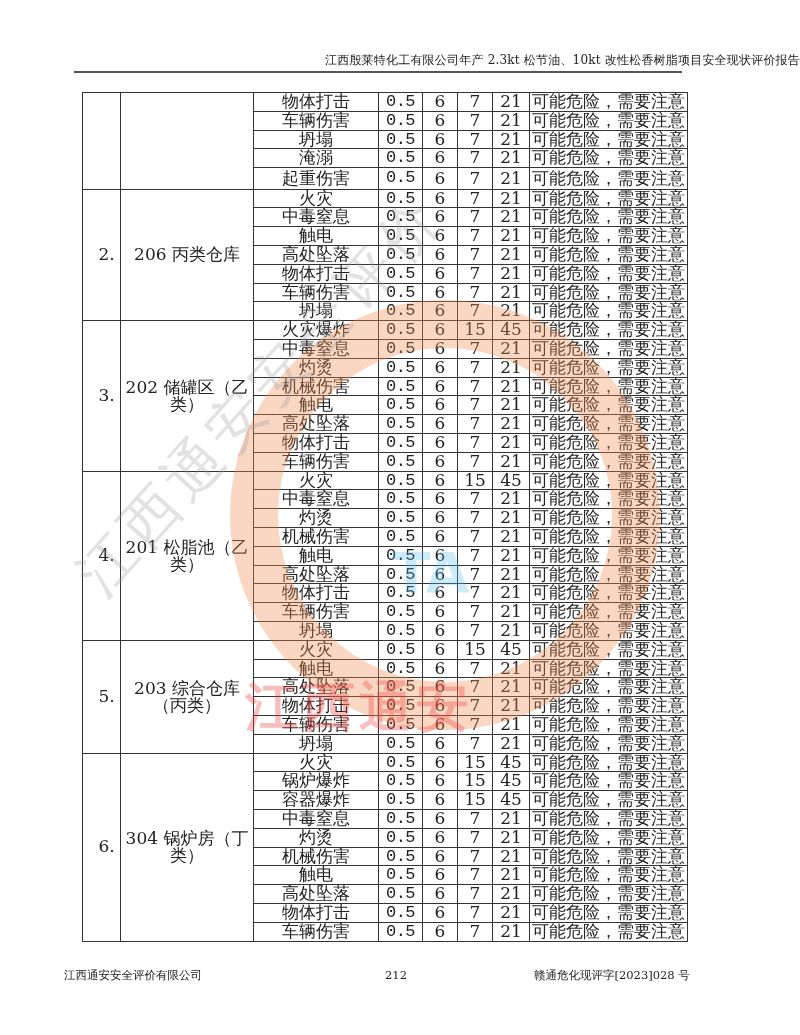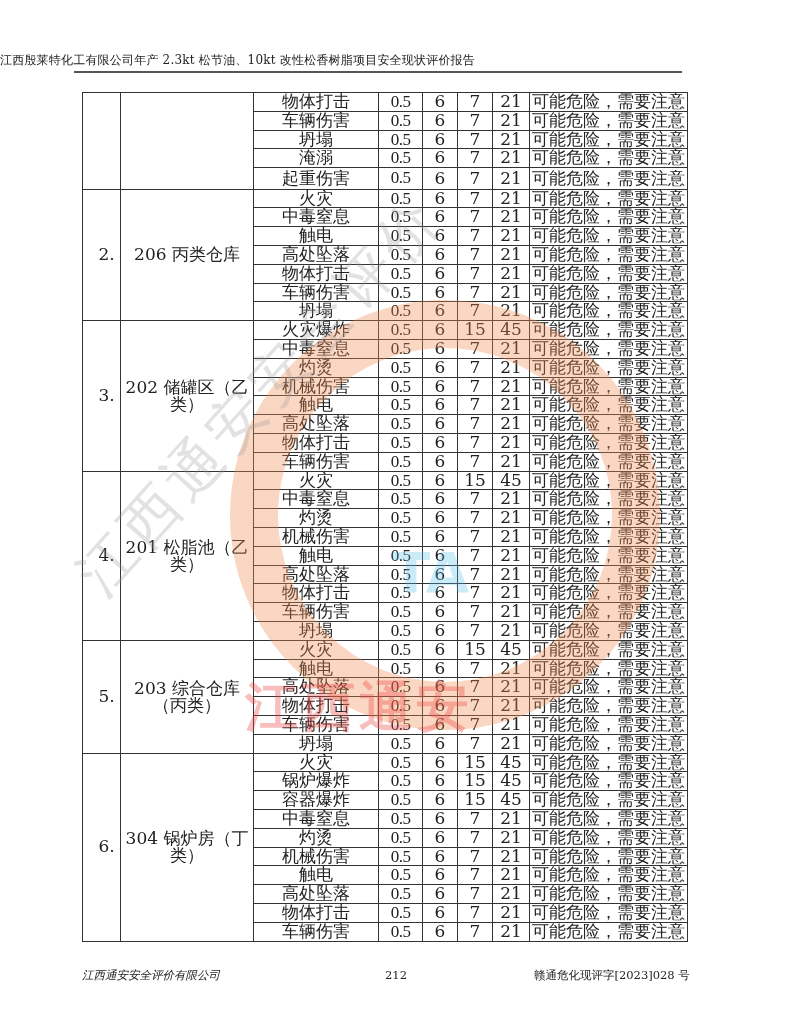--- a/index.html
+++ b/index.html
@@ -1,30 +1,30 @@
 <!DOCTYPE html>
 <html><head>
 <meta charset="utf-8">
 <style>
   html, body { margin:0; padding:0; background:#ffffff; }
   body { width:800px; height:1035px; position:relative; overflow:hidden;
          font-family:"DejaVu Serif","Liberation Serif",serif; color:#222; }
-  .header-title { position:absolute; left:0; top:52px; width:800px; text-align:left;
+  .header-title { position:absolute; left:0; top:52px; width:800px; text-align:right;
          font-size:12px; color:#222; letter-spacing:0.2px; }
   .header-rule { position:absolute; left:74px; top:71px; width:608px; height:2px; background:#555; }
   table.risk { position:absolute; left:82px; top:92px; border-collapse:collapse;
          table-layout:fixed; font-size:17px; }
   table.risk td { border:1px solid #333; text-align:center; padding:0; height:17.8px;
          line-height:17.8px; white-space:nowrap; overflow:hidden; }
   table.risk tr.tall td { height:20.5px; line-height:20.5px; }
   td.num { text-align:left; padding-left:10px !important; }
-  td.num2 { font-family:Liberation Serif, serif; letter-spacing:-0.5px; }
+  td.num2 { font-family:Liberation Mono, monospace; letter-spacing:-0.5px; }
   td.area { white-space:normal !important; line-height:17px !important; }
   .footer { position:absolute; top:968px; font-size:11.5px; color:#222; }
-  .footer.left { left:82px;font-style:italic; }
+  .footer.left { left:64px; }
   .footer.center { left:385px;text-align:right; }
   .footer.right { left:534px; }
   .wm { position:absolute; pointer-events:none; }
   .wm-ring { left:230px; top:300px; width:430px; height:430px; border-radius:50%;
          border:48px solid rgba(240,140,80,0.35); box-sizing:border-box; }
   .wm-text1 { left:60px; top:560px; font-size:58px; color:rgba(150,150,150,0.28);
          transform:rotate(-48deg); transform-origin:left top; font-family:"DejaVu Sans",sans-serif;
          white-space:nowrap; letter-spacing:6px; }
   .wm-text2 { left:245px; top:672px; font-size:53px; color:rgba(235,70,70,0.35);
          font-family:Liberation Mono, monospace; font-weight:bold; letter-spacing:4px; white-space:nowrap; }

